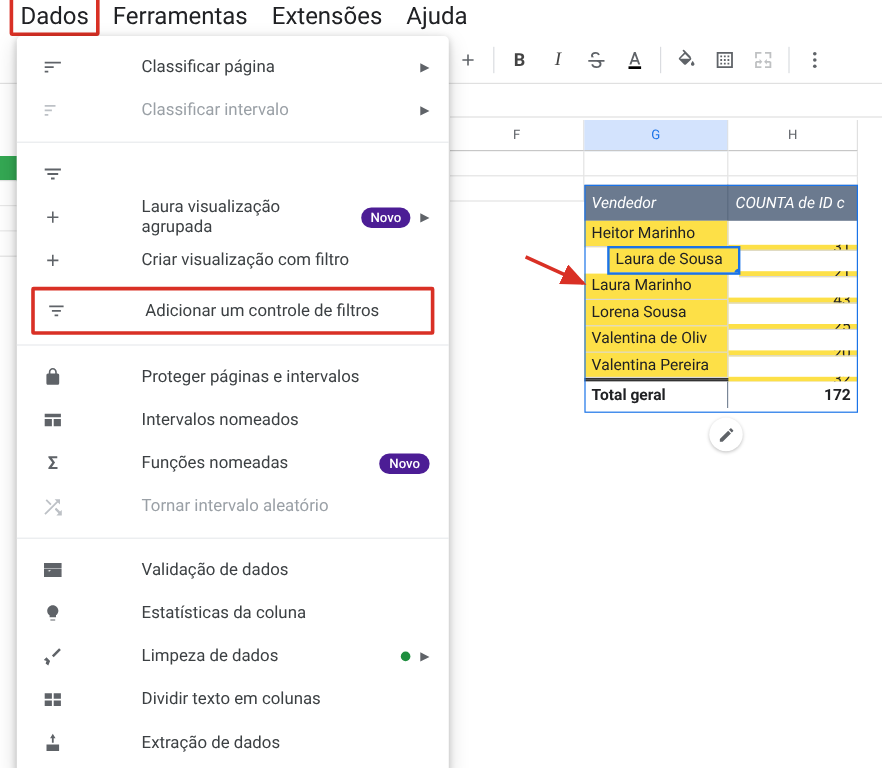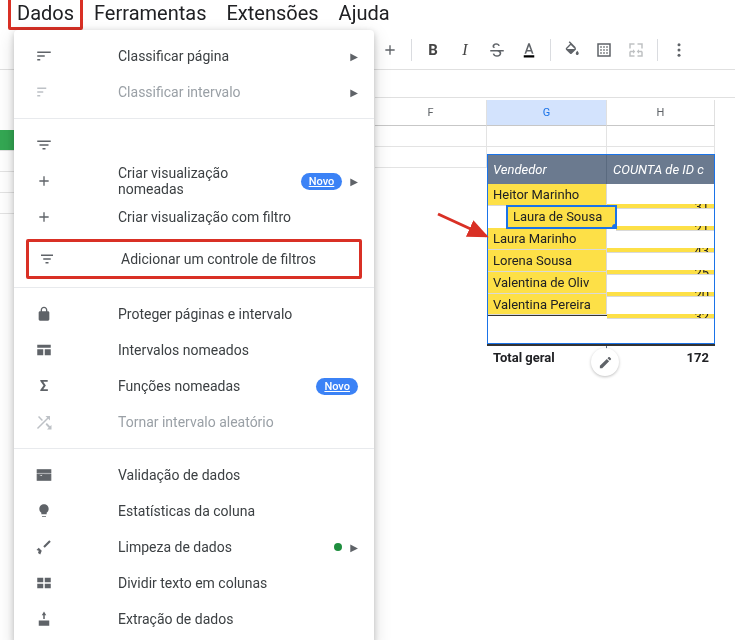--- a/index.html
+++ b/index.html
@@ -90,27 +90,26 @@
     align-items: center;
     justify-content: center;
     margin-right: 14px;
     color: #5f6368;
   }
   .menu-row.disabled .micon { color: #bdc1c6; }
   .menu-label { flex: 1; }
   .menu-sub { color: #5f6368; display:flex; align-items:center; gap:8px; }
   .menu-sub .tri { font-size: 10px; color: #5f6368; }
   .badge-new {
-    background: #3b82f6;
+    background: #4c1d95;
     color: #fff;
     font-size: 11px;
     font-weight: 500;
     padding: 2px 8px;
     border-radius: 10px;
-    text-decoration: underline;
   }
   .dot-green {
     width: 8px; height: 8px; border-radius: 50%; background:#1e8e3e;
   }
   .menu-sep {
     height: 1px;
     background: #e8eaed;
     margin: 8px 0;
   }
   .menu-row.highlighted {
@@ -196,21 +195,20 @@
     bottom:-4px;
     width:7px;height:7px;
     background:#1a73e8;
     border-radius:50%;
   }
   .pivot-total {
     display:flex;
     height:24px;
     font-weight:700;
     border-top: 2px solid #333;
-    margin-top: 28px;
   }
   .pivot-total .pc {
     padding: 2px 6px;
     display:flex;
     align-items:center;
     background:#fff;
   }
   .pivot-total .pc.num { justify-content:flex-end; }
   .pivot-outline {
     position:absolute;
@@ -377,21 +375,21 @@
           <path fill="currentColor" d="M10 18h4v-2h-4v2zM3 6v2h18V6H3zm3 7h12v-2H6v2z"></path>
         </svg>
       </span>
   </div>
   <div class="menu-row">
     <span class="micon">
         <svg width="16" height="16" viewBox="0 0 24 24">
           <path fill="currentColor" d="M19 13h-6v6h-2v-6H5v-2h6V5h2v6h6v2z"></path>
         </svg>
       </span>
-    <span class="menu-label">Criar visualização nomeadas</span>
+    <span class="menu-label">Laura visualização agrupada</span>
     <span class="menu-sub">
         <span class="badge-new">Novo</span>
         <span class="tri">▶</span>
       </span>
   </div>
   <div class="menu-row">
     <span class="micon">
         <svg width="16" height="16" viewBox="0 0 24 24">
           <path fill="currentColor" d="M19 13h-6v6h-2v-6H5v-2h6V5h2v6h6v2z"></path>
         </svg>
@@ -408,21 +406,21 @@
   </div>
 
   <div class="menu-sep"></div>
 
   <div class="menu-row">
     <span class="micon">
         <svg width="16" height="16" viewBox="0 0 24 24">
           <path fill="currentColor" d="M18 8h-1V6c0-2.8-2.2-5-5-5S7 3.2 7 6v2H6c-1.1 0-2 .9-2 2v10c0 1.1.9 2 2 2h12c1.1 0 2-.9 2-2V10c0-1.1-.9-2-2-2zM9 6c0-1.7 1.3-3 3-3s3 1.3 3 3v2H9V6z"></path>
         </svg>
       </span>
-    <span class="menu-label">Proteger páginas e intervalo</span>
+    <span class="menu-label">Proteger páginas e intervalos</span>
   </div>
   <div class="menu-row">
     <span class="micon">
         <svg width="18" height="18" viewBox="0 0 24 24">
           <path fill="currentColor" d="M3 5h18v4H3V5zm0 6h8v8H3v-8zm10 0h8v8h-8v-8z"></path>
         </svg>
       </span>
     <span class="menu-label">Intervalos nomeados</span>
   </div>
   <div class="menu-row">

